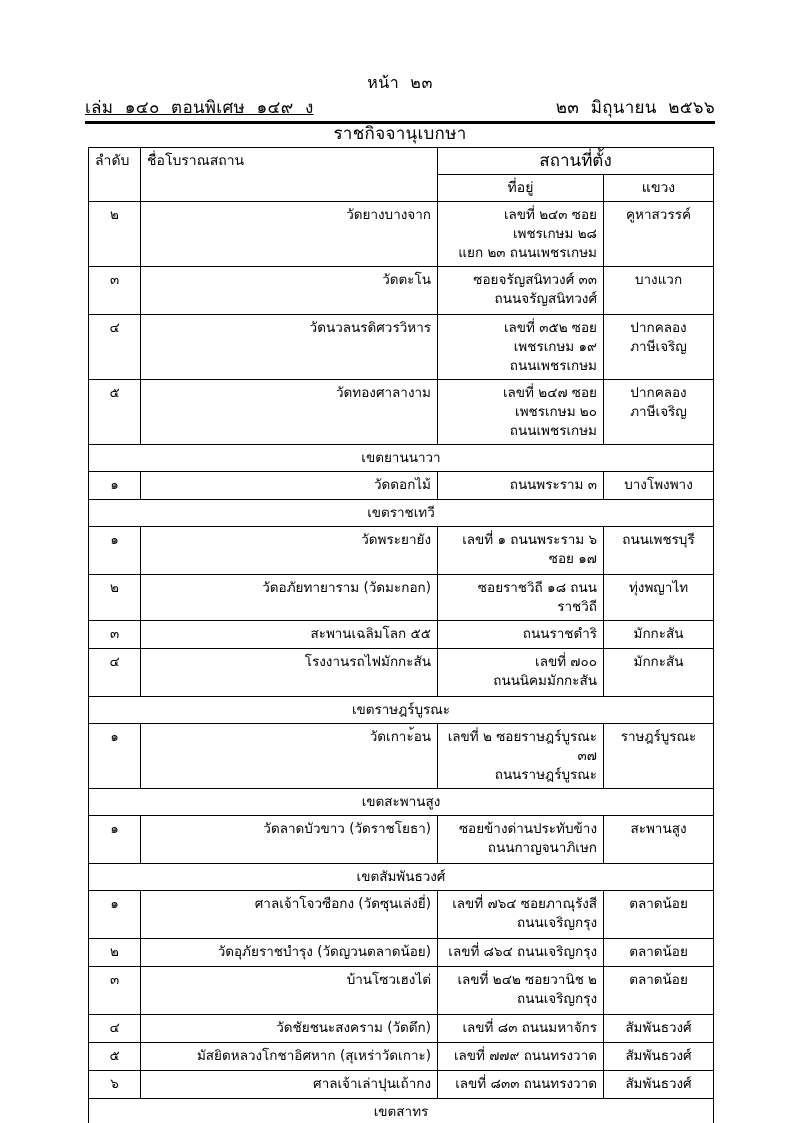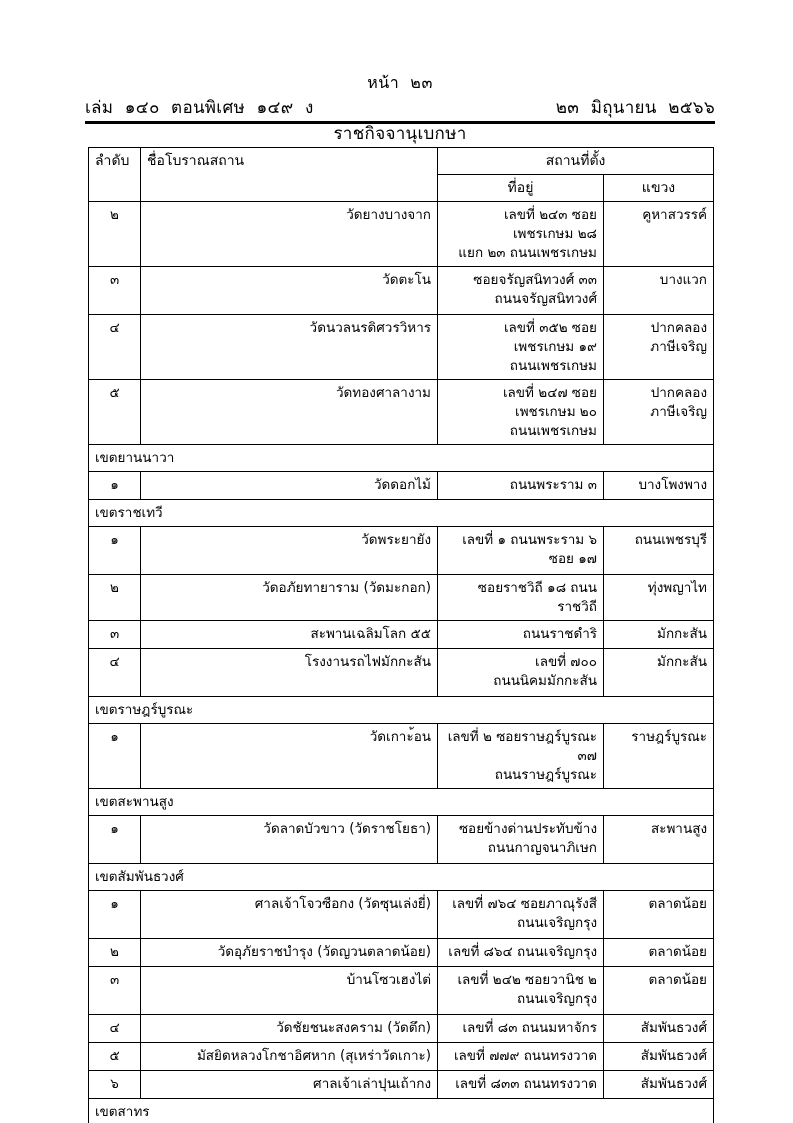--- a/index.html
+++ b/index.html
@@ -39,21 +39,21 @@
   }
   .masthead-row {
     display: flex;
     align-items: baseline;
     justify-content: space-between;
     font-size: 17px;
     line-height: 24px;
     white-space: pre;
     margin-top: 1px;
   }
-  .masthead-left { letter-spacing: 0.3px; }
+  .masthead-left { letter-spacing: 0.3px; text-decoration: underline; }
   .masthead-center {
     position: absolute;
     left: 0;
     right: 0;
     text-align: center;
     font-size: 17px;
     letter-spacing: 0.3px;
     pointer-events: none;
   }
   .masthead-right { letter-spacing: 0.3px; }
@@ -88,47 +88,47 @@
   col.c-addr  { width: 166px; }
   col.c-sub   { width: 110px; }
 
   th.h-no, th.h-name {
     text-align: left;
     vertical-align: middle;
     font-size: 14px;
   }
   th.h-loc {
     text-align: center;
-    font-size: 14px;
+    font-size: 17px;
     padding-bottom: 2px;
   }
   th.h-addr, th.h-sub {
     text-align: center;
     font-size: 14px;
   }
 
   td.num {
     text-align: center;
     font-size: 13.5px;
   }
   td.name {
     text-align: right;
     white-space: pre-line;
   }
   td.addr {
     text-align: right;
     white-space: pre-line;
   }
   td.sub {
-    text-align: right;
+    text-align: center;
     white-space: pre-line;
     margin-top: 8px;
   }
   tr.district td {
-    text-align: left;
+    text-align: center;
     font-size: 13.5px;
     padding-top: 3px;
     padding-bottom: 4px;
   }
   .tall-2 { height: 40px; }
   .tall-1 { height: 20px; }
 </style>
 </head>
 <body>
 

